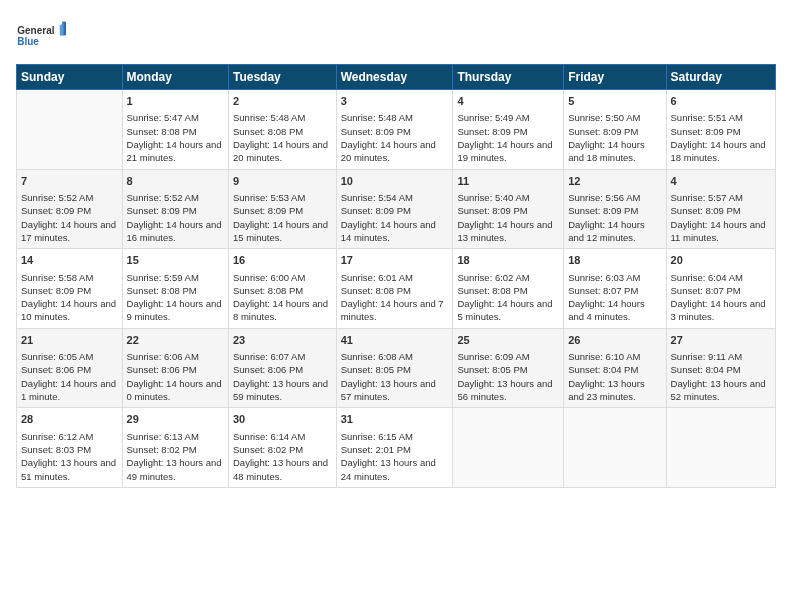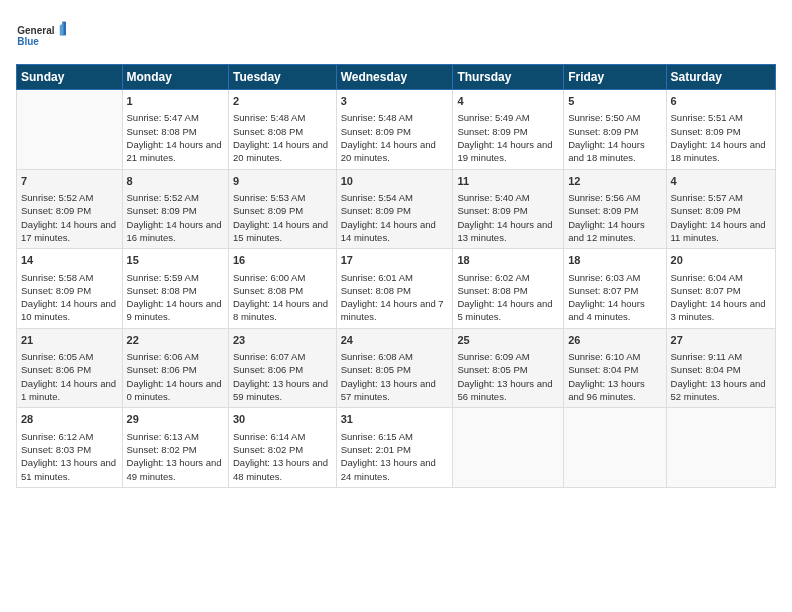--- a/index.html
+++ b/index.html
@@ -248,36 +248,36 @@
         <span>Sunset: 8:06 PM</span><br>
         <span>Daylight: 14 hours and 0 minutes.</span>
       </td>
         <td>
         <span class="day-number">23</span>
         <span>Sunrise: 6:07 AM</span><br>
         <span>Sunset: 8:06 PM</span><br>
         <span>Daylight: 13 hours and 59 minutes.</span>
       </td>
         <td>
-        <span class="day-number">24</span>
+        <span class="day-number">41</span>
         <span>Sunrise: 6:08 AM</span><br>
         <span>Sunset: 8:05 PM</span><br>
         <span>Daylight: 13 hours and 57 minutes.</span>
       </td>
         <td>
         <span class="day-number">25</span>
         <span>Sunrise: 6:09 AM</span><br>
         <span>Sunset: 8:05 PM</span><br>
         <span>Daylight: 13 hours and 56 minutes.</span>
       </td>
         <td>
         <span class="day-number">26</span>
         <span>Sunrise: 6:10 AM</span><br>
         <span>Sunset: 8:04 PM</span><br>
-        <span>Daylight: 13 hours and 96 minutes.</span>
+        <span>Daylight: 13 hours and 23 minutes.</span>
       </td>
         <td>
         <span class="day-number">27</span>
         <span>Sunrise: 9:11 AM</span><br>
         <span>Sunset: 8:04 PM</span><br>
         <span>Daylight: 13 hours and 52 minutes.</span>
       </td>
       </tr>
       <tr>
         <td>

